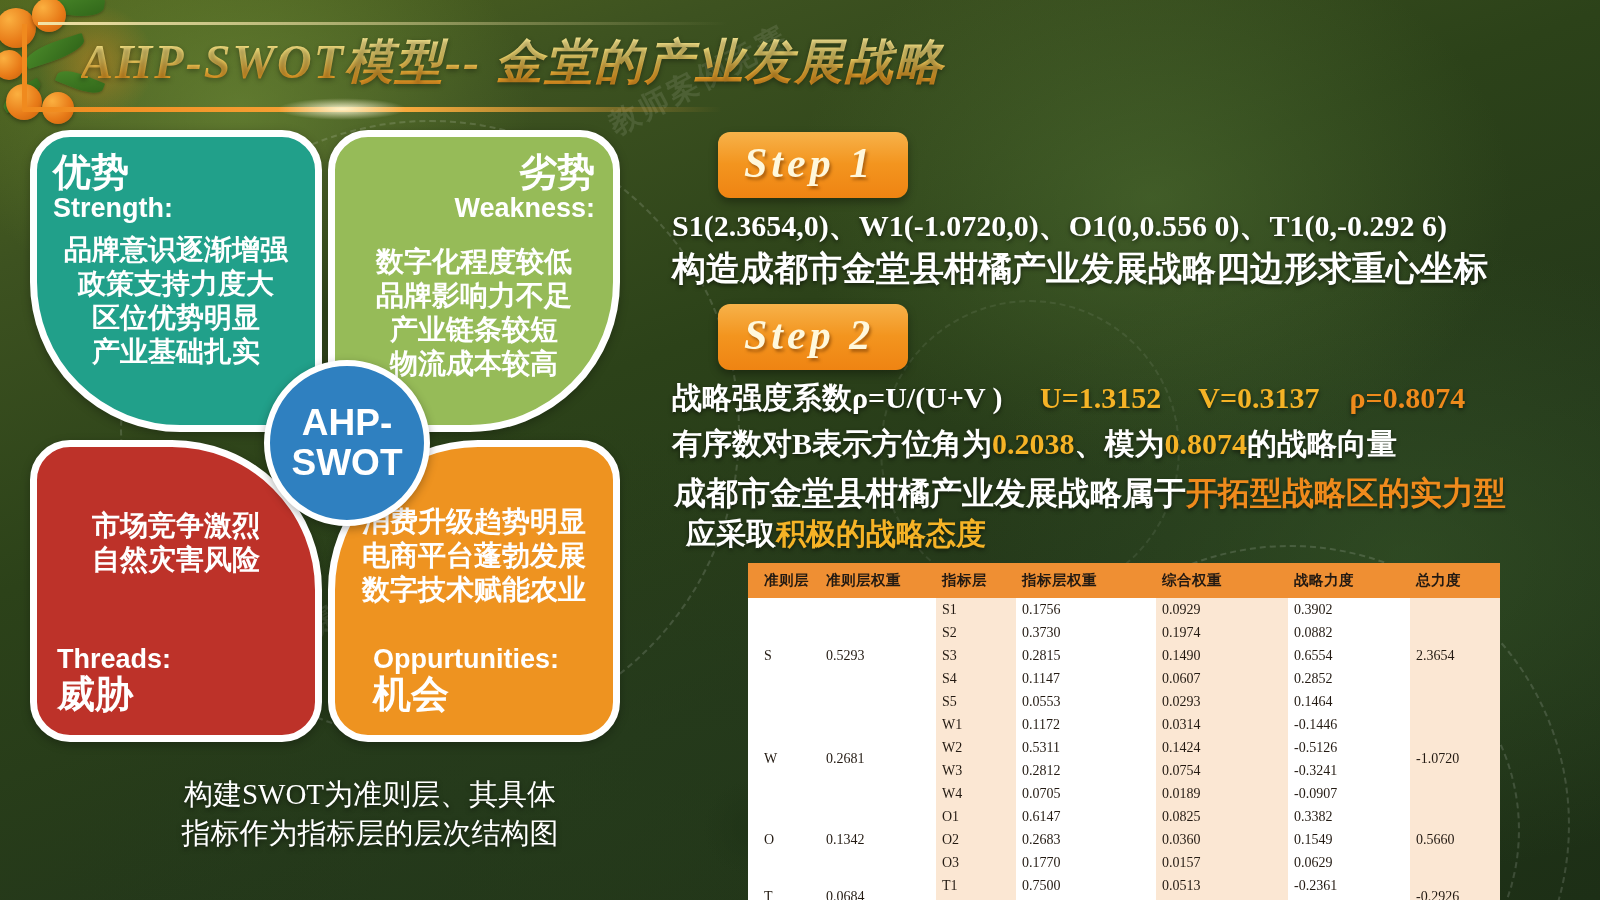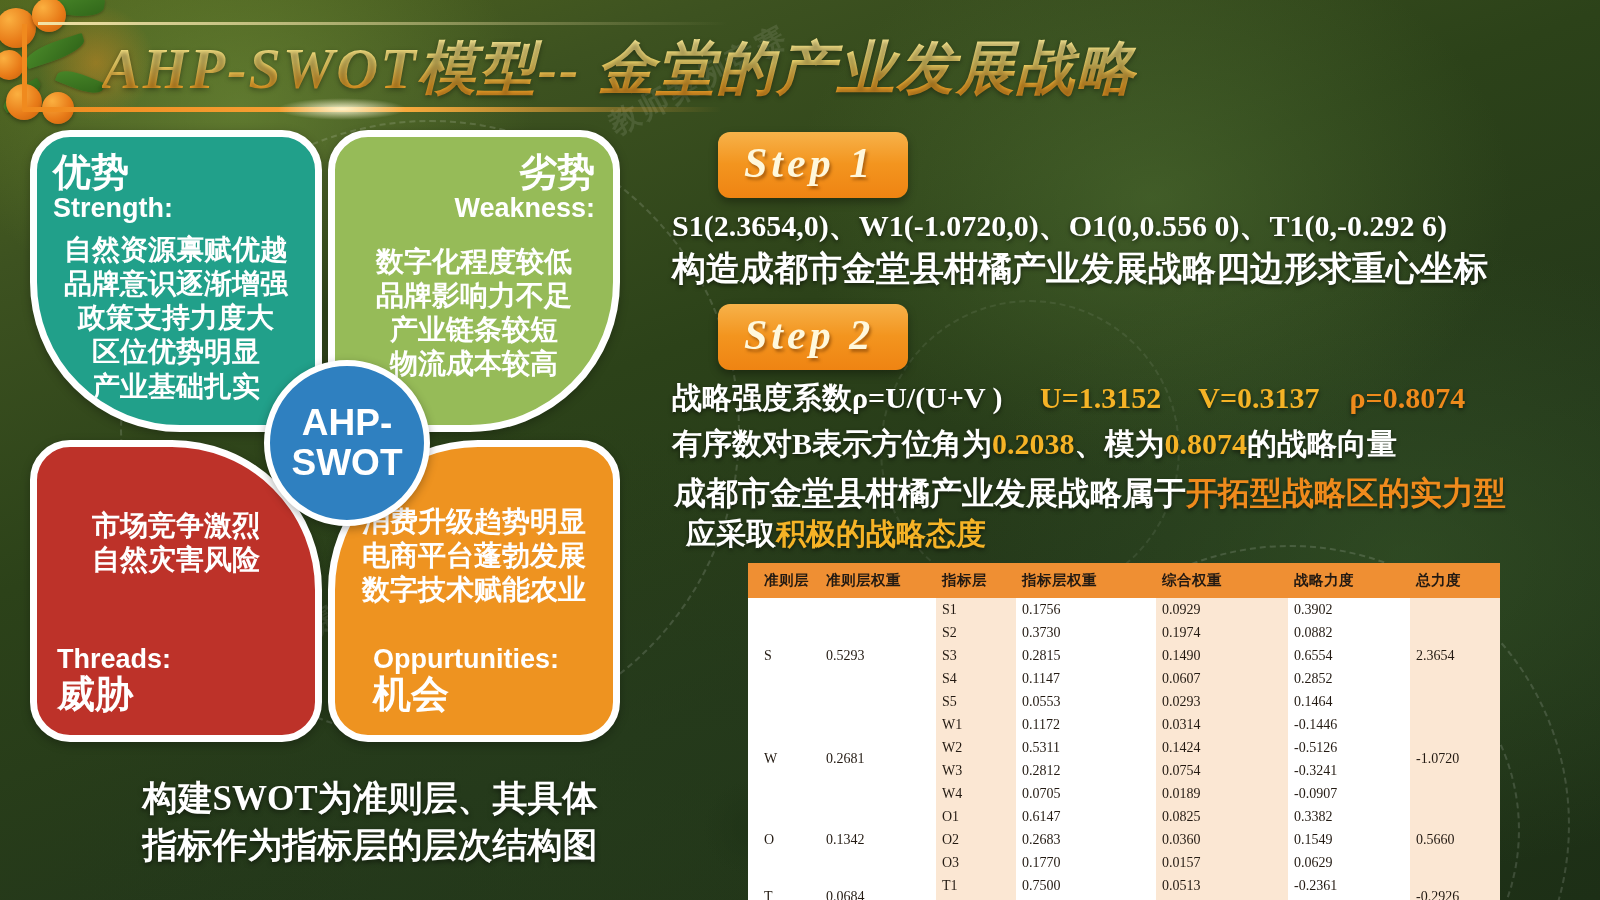--- a/index.html
+++ b/index.html
@@ -48,23 +48,23 @@
   .title-band{position:absolute;left:22px;top:22px;width:1180px;height:88px;}
   .rule-top{position:absolute;left:16px;top:0;width:690px;height:3px;
             background:linear-gradient(90deg,#f2e3a8,rgba(242,227,168,0));}
   .rule-bot{position:absolute;left:0;top:85px;width:700px;height:5px;
             background:linear-gradient(90deg,#f08a1e,#f7a93c 55%,rgba(247,169,60,0));
             border-radius:2px;}
   .rule-bot::after{content:"";position:absolute;left:255px;top:-9px;width:130px;height:22px;
             background:radial-gradient(ellipse at center,rgba(255,248,210,.95),rgba(255,248,210,0) 70%);}
   .edge-l{position:absolute;left:0;top:2px;width:5px;height:86px;background:#f08a1e;}
   .page-title{
-    position:absolute;left:80px;top:8px;
+    position:absolute;left:59px;top:8px;
     font-family:"Liberation Serif","DejaVu Serif",serif;
-    font-size:58px;font-weight:bold;font-style:italic;
+    font-size:48px;font-weight:bold;font-style:italic;
     letter-spacing:2px;white-space:nowrap;
     background:linear-gradient(180deg,#fdf0a4 0%,#f9dd6e 42%,#f0a72b 72%,#e8881b 100%);
     -webkit-background-clip:text;background-clip:text;color:transparent;
     text-shadow:0 2px 5px rgba(0,0,0,.35);
   }
 
   
   .swot{position:absolute;left:22px;top:128px;width:640px;height:625px;}
   .petal{position:absolute;width:292px;height:302px;border:7px solid #fff;overflow:hidden;
          box-shadow:0 3px 10px rgba(0,0,0,.28);}
@@ -86,21 +86,21 @@
   .p-o .body{top:54px;}
   .p-o .hd{bottom:20px;right:10px;left:auto;text-align:left;width:240px;}
 
   .hub{position:absolute;left:242px;top:232px;width:166px;height:166px;border-radius:50%;
        background:#2f80c0;border:6px solid #fff;display:flex;align-items:center;justify-content:center;
        color:#fff;font-size:37px;font-weight:bold;line-height:1.08;text-align:center;
        box-shadow:0 3px 10px rgba(0,0,0,.3);z-index:5;}
 
   .swot-caption{position:absolute;left:70px;top:775px;width:600px;color:#fff;
        font-family:"Liberation Serif","DejaVu Serif",serif;
-       font-size:35px;font-weight:bold;line-height:1.35;text-align:center;
+       font-size:29px;font-weight:normal;line-height:1.35;text-align:center;
        text-shadow:0 2px 5px rgba(0,0,0,.55);}
 
   
   .right{position:absolute;left:672px;top:128px;width:910px;}
   .step-badge{display:inline-block;padding:7px 34px 11px 26px;border-radius:12px;
        background:linear-gradient(180deg,#f7b24a 0%,#f3951f 48%,#ef8412 100%);
        box-shadow:0 4px 9px rgba(0,0,0,.35);
        font-family:"Liberation Serif","DejaVu Serif",serif;
        font-style:italic;font-weight:bold;font-size:42px;color:#fff8dc;letter-spacing:4px;
        text-shadow:2px 3px 3px rgba(120,60,5,.55);}
@@ -170,21 +170,20 @@
 </div>
 
 <div class="swot">
 
   <div class="petal p-s">
     <div class="txt hd">
       <div class="cn-head">优势</div>
       <div class="en-head">Strength:</div>
     </div>
     <div class="txt body" style="top:96px">
-      <div class="line">自然资源禀赋优越</div>
       <div class="line">品牌意识逐渐增强</div>
       <div class="line">政策支持力度大</div>
       <div class="line">区位优势明显</div>
       <div class="line">产业基础扎实</div>
     </div>
   </div>
 
   <div class="petal p-w">
     <div class="txt hd">
       <div class="cn-head">劣势</div>

